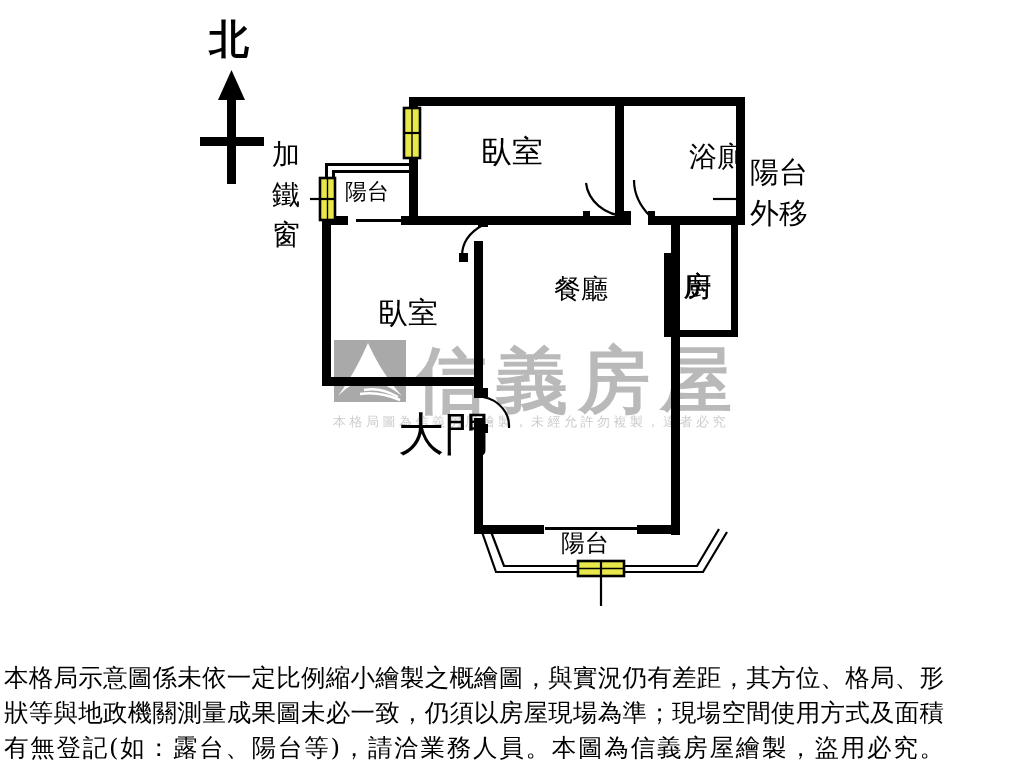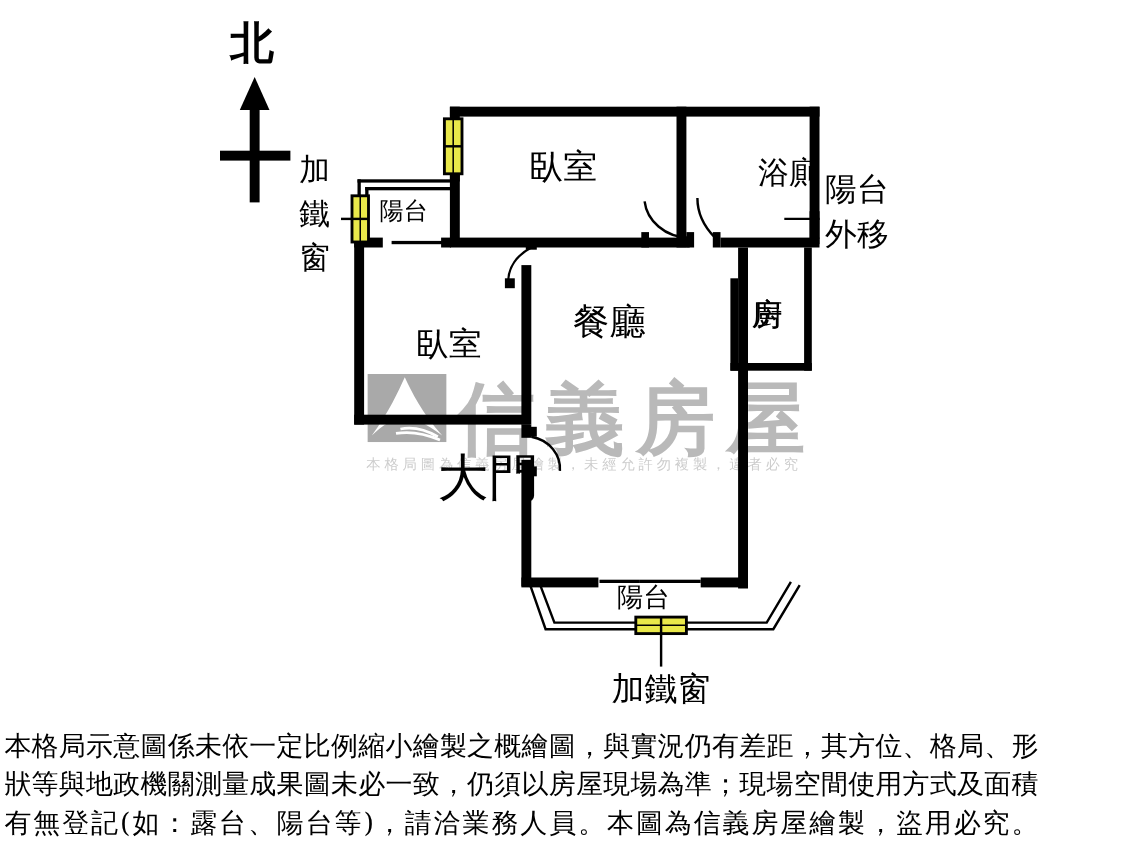--- a/index.html
+++ b/index.html
@@ -217,21 +217,21 @@
   </svg>
 
   <div class="lbl" style="left:209px; top:12px; font-size:40px; font-weight:bold;">北</div>
 
   <div class="lbl" style="left:481px; top:131px; font-size:31px;">臥室</div>
 
   <div class="lbl" style="left:645px; top:138px; font-size:28px;margin-left:44px;">浴廁</div>
 
   <div class="lbl" style="left:378px; top:293px; font-size:30px;">臥室</div>
 
-  <div class="lbl" style="left:521px; top:271px; font-size:33px;">餐廳</div>
+  <div class="lbl" style="left:554px; top:271px; font-size:27px;">餐廳</div>
 
   <div class="lbl" style="left:681px; top:248px; font-size:28px; line-height:33px; writing-mode:vertical-rl; text-orientation:upright;">
     <span>廚房</span>
   </div>
 
 
   <div class="lbl" style="left:345px; top:177px; font-size:22px;">陽台</div>
 
   <div class="lbl" style="left:561px; top:527px; font-size:24px;">陽台</div>
 
@@ -241,17 +241,16 @@
     <div>窗</div>
   </div>
 
   <div class="lbl" style="left:750px; top:152px; font-size:29px; line-height:41px;">
     <div>陽台</div>
     <div>外移</div>
   </div>
 
   <div class="lbl" style="left:398px; top:404px; font-size:46px;">大門</div>
 
-  <div class="lbl" style="left:556px; top:606px; font-size:30px;">加鐵窗</div>
 
   <div class="disclaimer">本格局示意圖係未依一定比例縮小繪製之概繪圖，與實況仍有差距，其方位、格局、形狀等與地政機關測量成果圖未必一致，仍須以房屋現場為準；現場空間使用方式及面積有無登記(如：露台、陽台等)，請洽業務人員。本圖為信義房屋繪製，盜用必究。</div>
 
 </div>
 
 </body></html>

